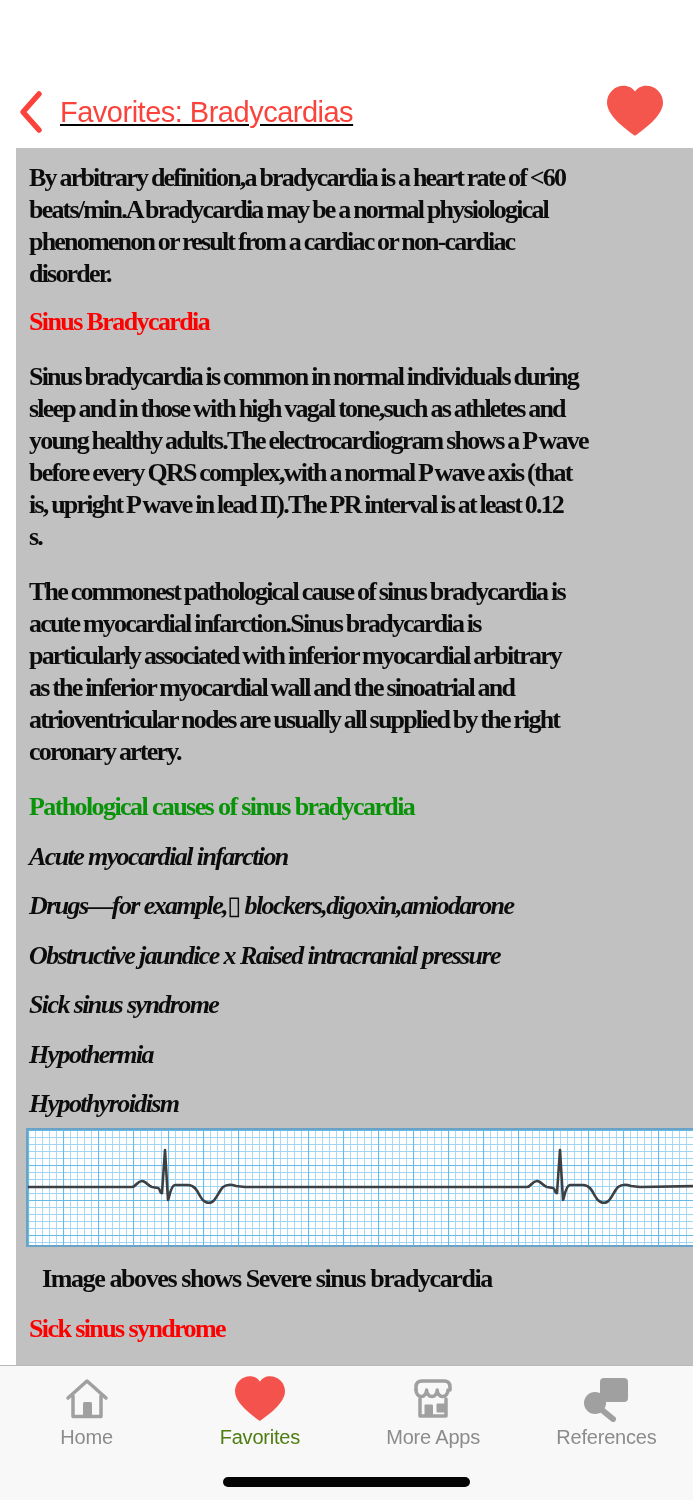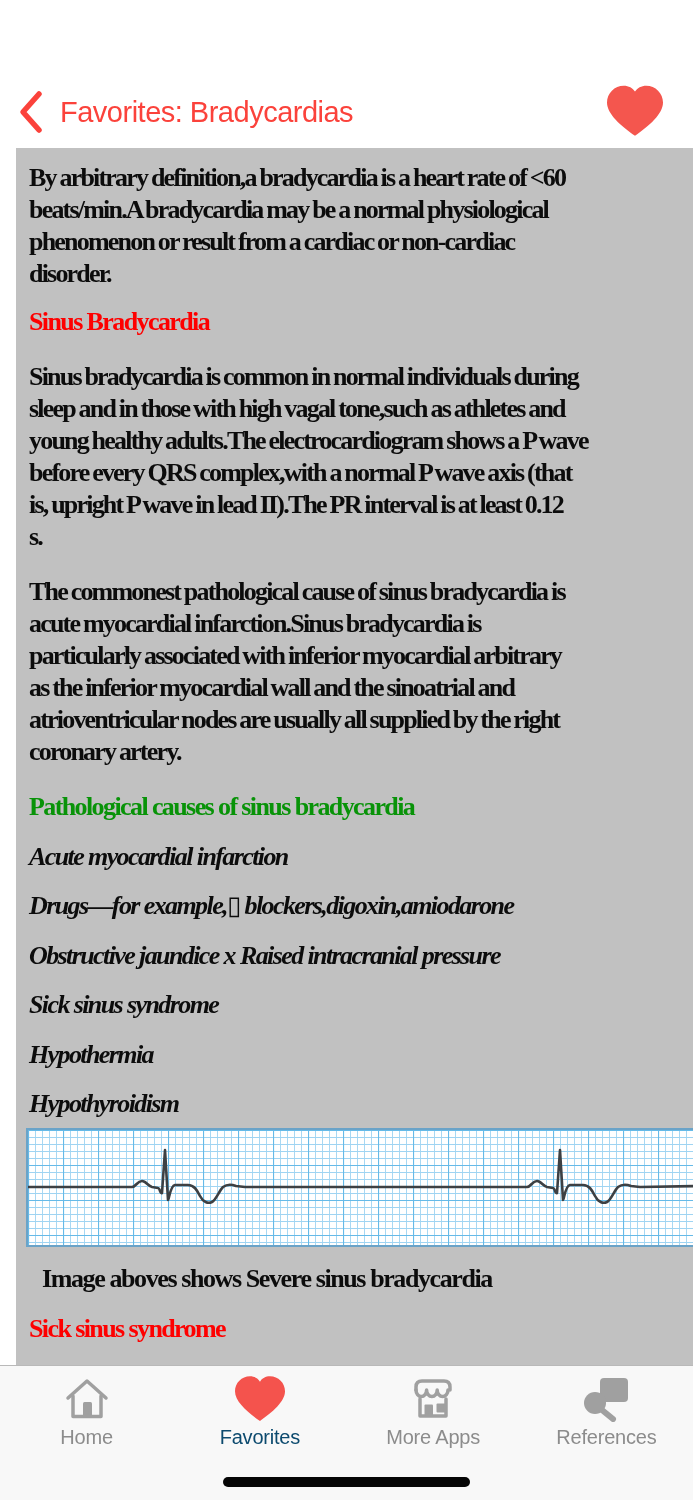--- a/index.html
+++ b/index.html
@@ -1,20 +1,20 @@
 <!DOCTYPE html>
 <html><head>
 <meta charset="utf-8">
 <style>
   html,body{margin:0;padding:0;background:#777;}
   .phone{position:relative;width:693px;height:1500px;background:#ffffff;overflow:hidden;
          font-family:"Liberation Sans",sans-serif;}
   
   .navbar{position:absolute;left:0;top:0;width:693px;height:148px;background:#ffffff;}
-  .back{position:absolute;left:18px;top:90px;display:flex;align-items:center;cursor:pointer;}
+  .back{position:absolute;left:18px;top:90px;display:flex;align-items:center;cursor:pointer;text-decoration:underline;}
   .back svg{display:block;}
   .nav-title{margin-left:16px;font-size:29px;letter-spacing:-0.5px;color:#fb423b;}
   .nav-heart{position:absolute;right:30px;top:84px;}
   
   .content{position:absolute;left:16px;top:148px;width:693px;height:1218px;background:#c1c1c1;overflow:hidden;
            font-family:"Liberation Serif","DejaVu Serif",serif;font-weight:700;color:#0c0c0c;}
   .blk{position:absolute;left:13px;right:13px;}
   .pline{height:32px;line-height:32px;font-size:26px;letter-spacing:-1.8px;word-spacing:-1px;white-space:nowrap;}
   .hding{height:34px;line-height:34px;font-size:26px;letter-spacing:-1.6px;white-space:nowrap;}
   .red{color:#fe0000;}
@@ -22,21 +22,21 @@
   .litem{height:33px;line-height:33px;font-size:26px;letter-spacing:-1.6px;white-space:nowrap;font-style:italic;}
   .ecg{position:absolute;left:10px;top:980px;width:673px;height:115px;border:2px solid #6aa3c8;background:#fff;}
   .ecg svg{display:block;}
   .caption{font-size:26px;letter-spacing:-1.4px;height:33px;line-height:33px;white-space:nowrap;margin-left:13px;}
   
   .tabbar{position:absolute;left:0;top:1365px;width:693px;height:135px;background:#f8f8f8;
           border-top:1px solid #b9b9b9;box-sizing:border-box;display:flex;justify-content:center;}
   .tab{width:173.25px;display:flex;flex-direction:column;align-items:center;padding-top:8px;cursor:pointer;}
   .tab .ic{height:50px;display:flex;align-items:center;justify-content:center;}
   .tab .lbl{margin-top:2px;font-size:20px;letter-spacing:-0.2px;color:#8c8c8c;}
-  .tab.active .lbl{color:#0c4a6e;}
+  .tab.active .lbl{color:#4d7c0f;}
   .home-indicator{position:absolute;left:223px;top:1477px;width:247px;height:10px;border-radius:5px;background:#050505;}
 </style>
 </head>
 <body>
 
 <div class="phone">
 
   <header class="navbar">
     <div class="back">
       <svg width="26" height="44" viewBox="0 0 26 44">

